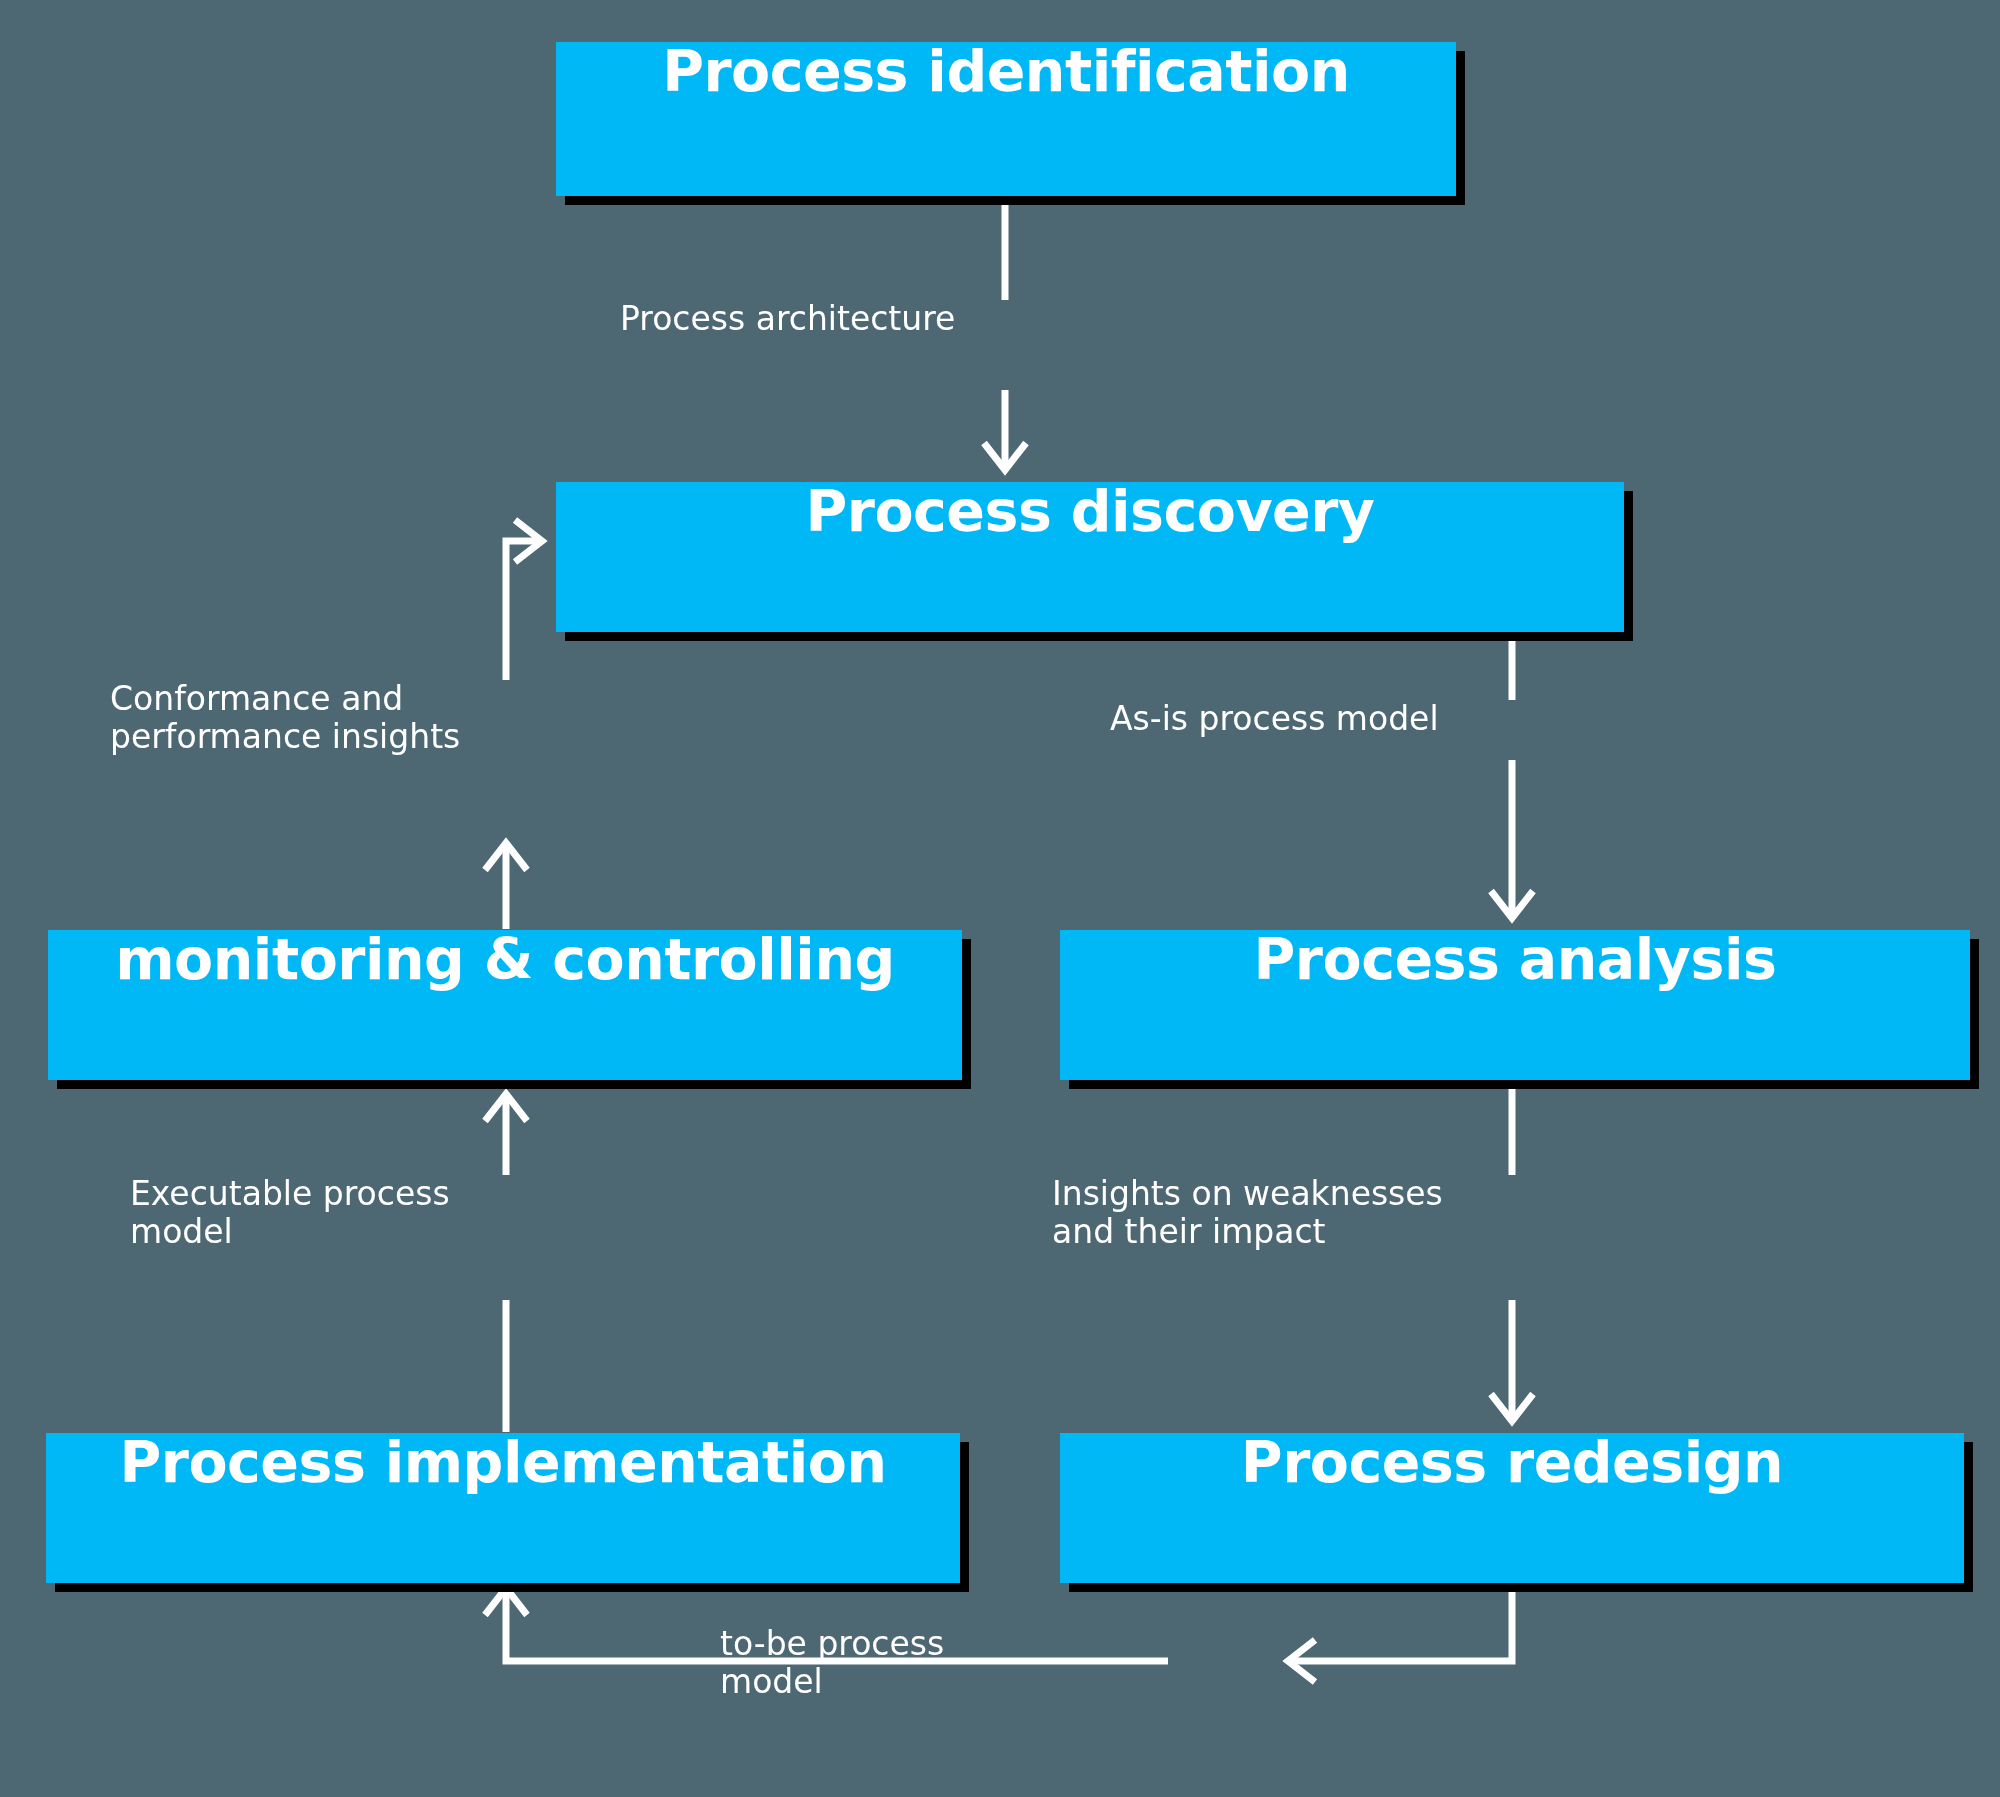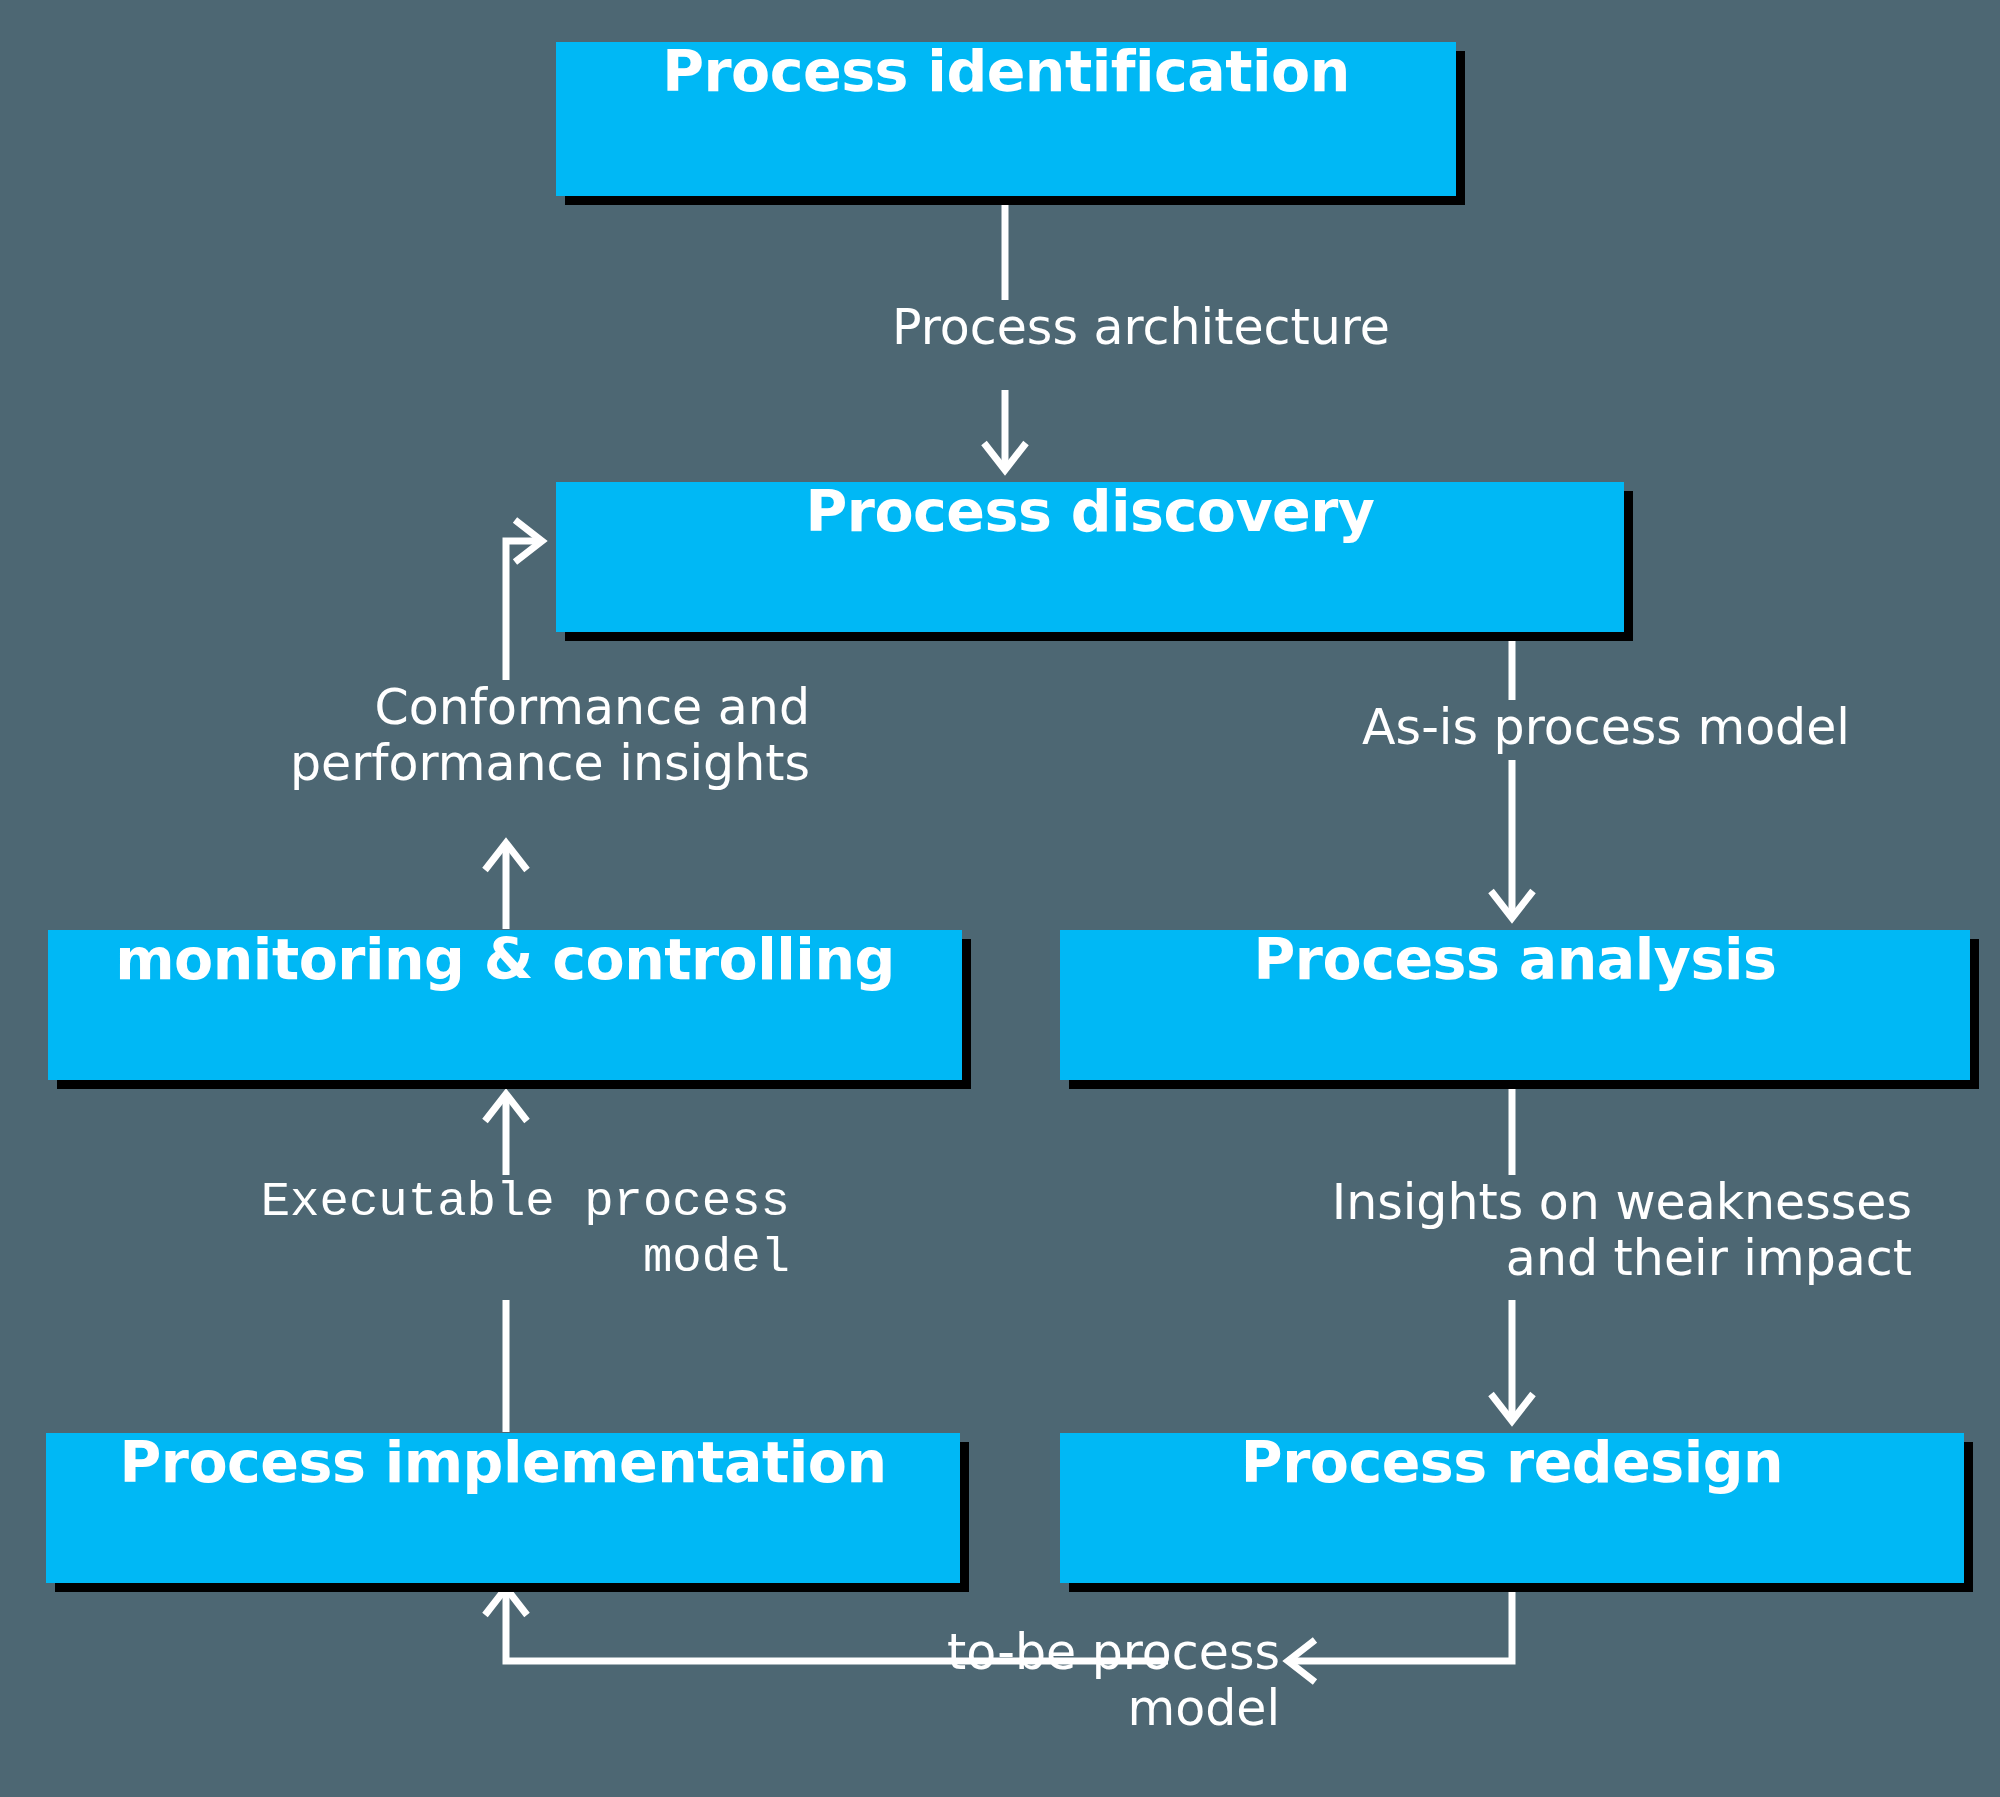--- a/index.html
+++ b/index.html
@@ -43,30 +43,30 @@
   #box-analysis         { left: 1060px;top: 930px;  width: 910px; height: 150px; }
   #box-implementation   { left: 46px;  top: 1433px; width: 914px; height: 150px; }
   #box-redesign         { left: 1060px;top: 1433px; width: 904px; height: 150px; }
 
   
   .elabel {
     position: absolute;
     color: #ffffff;
     font-family: "DejaVu Sans", sans-serif;
     font-weight: normal;
-    font-size: 49px;
+    font-size: 33px;
     line-height: 1.14;
-    text-align: right;
+    text-align: left;
     white-space: pre-line;
     z-index: 6;
   }
   #lbl-architecture { left: 620px;  top: 300px;  width: 770px; }
   #lbl-asis         { left: 1110px; top: 700px;  width: 740px; }
   #lbl-conformance  { left: 110px;  top: 680px;  width: 700px; }
-  #lbl-executable   { left: 130px;  top: 1175px; width: 660px; font-family: Liberation Mono, monospace; }
+  #lbl-executable   { left: 130px;  top: 1175px; width: 660px; }
   #lbl-insights     { left: 1052px; top: 1175px; width: 860px; }
   #lbl-tobe         { left: 720px;  top: 1625px; width: 560px; }
 
   
   #connectors {
     position: absolute;
     left: 0; top: 0;
     width: 2000px; height: 1797px;
     z-index: 1;
     pointer-events: none;

